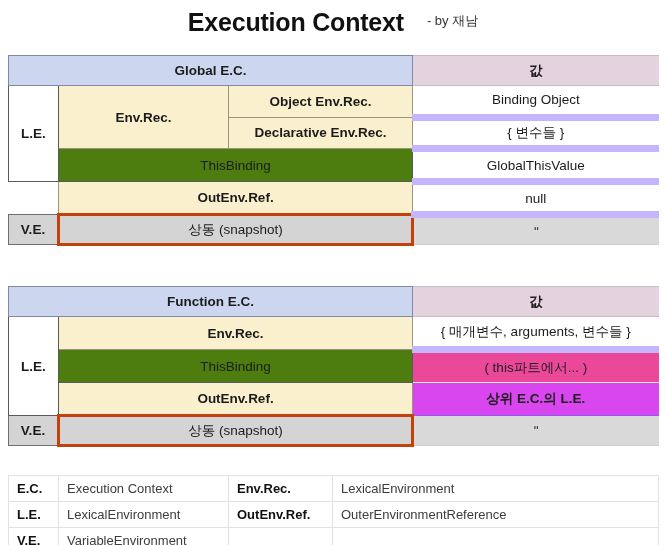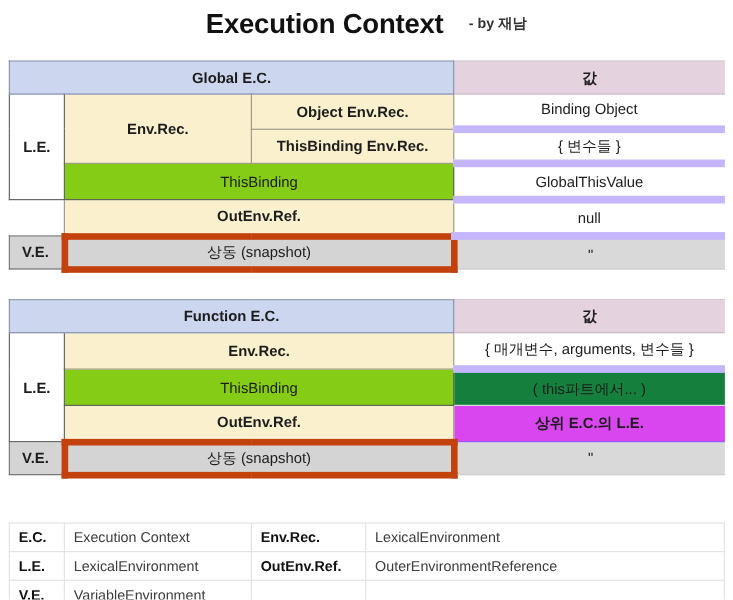--- a/index.html
+++ b/index.html
@@ -24,21 +24,21 @@
     padding-bottom: 4px;
   }
   .title-main {
     font-size: 25px;
     font-weight: bold;
     letter-spacing: -0.2px;
     color: #111111;
   }
   .title-sub {
     font-size: 13px;
-    font-weight: bold;
+    font-weight: normal;
     color: #333333;
     margin-left: 23px;
     padding-bottom: 2px;
   }
 
   
   .ec-table {
     position: absolute;
     left: 8px;
     width: 650px;
@@ -77,50 +77,50 @@
     font-size: 14.5px;
     height: 30px;
     color: #14161d;
   }
   .cell-cream {
     background: #faf0ce;
     border: 1px solid #9a9480;
     font-weight: bold;
   }
   .cell-white {
-    background: #84cc16;
+    background: #4d7c0f;
     border: 1px solid #5a5a5a;
   }
   .cell-le {
     background: #ffffff;
     border: 1px solid #5a5a5a;
     font-weight: bold;
     font-size: 14px;
   }
   .cell-ve {
     background: #d4d4d4;
     border: 1px solid #6e6e6e;
     font-weight: bold;
     font-size: 13px;
     color: #9a9a9a;
   }
   .cell-ve-body {
     background: #d4d4d4;
-    border: 6px solid #c2410c;
+    border: 3px solid #c2410c;
     color: #a2a2a2;
     font-size: 13.5px;
   }
   .cell-val {
     background: #ffffff;
     border-bottom: 7px solid #c4b5fd;
     border-top: 1px solid #ececec;
     font-size: 13.5px;
   }
   .cell-val-muted {
-    background: #15803d;
+    background: #ec4899;
     border-bottom: 1px solid #ececec;
     border-top: 6px solid #be185d;
     font-size: 13.5px;
     color: #b0b0b0;
   }
   .cell-val-bold {
     background: #d946ef;
     border-bottom: 1px solid #8b5cf6;
     border-top: 1px solid #ececec;
     font-size: 13.5px;
@@ -187,41 +187,41 @@
       <td class="hdr-blue" colspan="3">Global E.C.</td>
       <td class="hdr-pink">값</td>
     </tr>
     <tr>
       <td class="cell-le" rowspan="3">L.E.</td>
       <td class="cell-cream" rowspan="2">Env.Rec.</td>
       <td class="cell-cream r-half">Object Env.Rec.</td>
       <td class="cell-val r-half">Binding Object</td>
     </tr>
     <tr>
-      <td class="cell-cream r-half">ThisBinding Env.Rec.</td>
+      <td class="cell-cream r-half">Declarative Env.Rec.</td>
       <td class="cell-val r-half">{ 변수들 }</td>
     </tr>
     <tr>
       <td class="cell-white r-med" colspan="2">ThisBinding</td>
       <td class="cell-val r-med">GlobalThisValue</td>
     </tr>
     <tr>
       <td class="pad-gap"></td>
       <td class="cell-cream r-med" colspan="2">OutEnv.Ref.</td>
       <td class="cell-val r-med">null</td>
     </tr>
     <tr>
       <td class="cell-ve r-ve">V.E.</td>
       <td class="cell-ve-body r-ve" colspan="2">상동 (snapshot)</td>
       <td class="cell-val-ve r-ve">ʺ</td>
     </tr>
   </tbody>
 </table>
 
-<table class="ec-table" style="top:272px;">
+<table class="ec-table" style="top:286px;">
   <colgroup>
     <col class="col-le">
       <col class="col-mid">
       <col class="col-sub">
       <col class="col-val">
   </colgroup>
   <tbody>
     <tr>
       <td class="hdr-blue" colspan="3">Function E.C.</td>
       <td class="hdr-pink">값</td>

